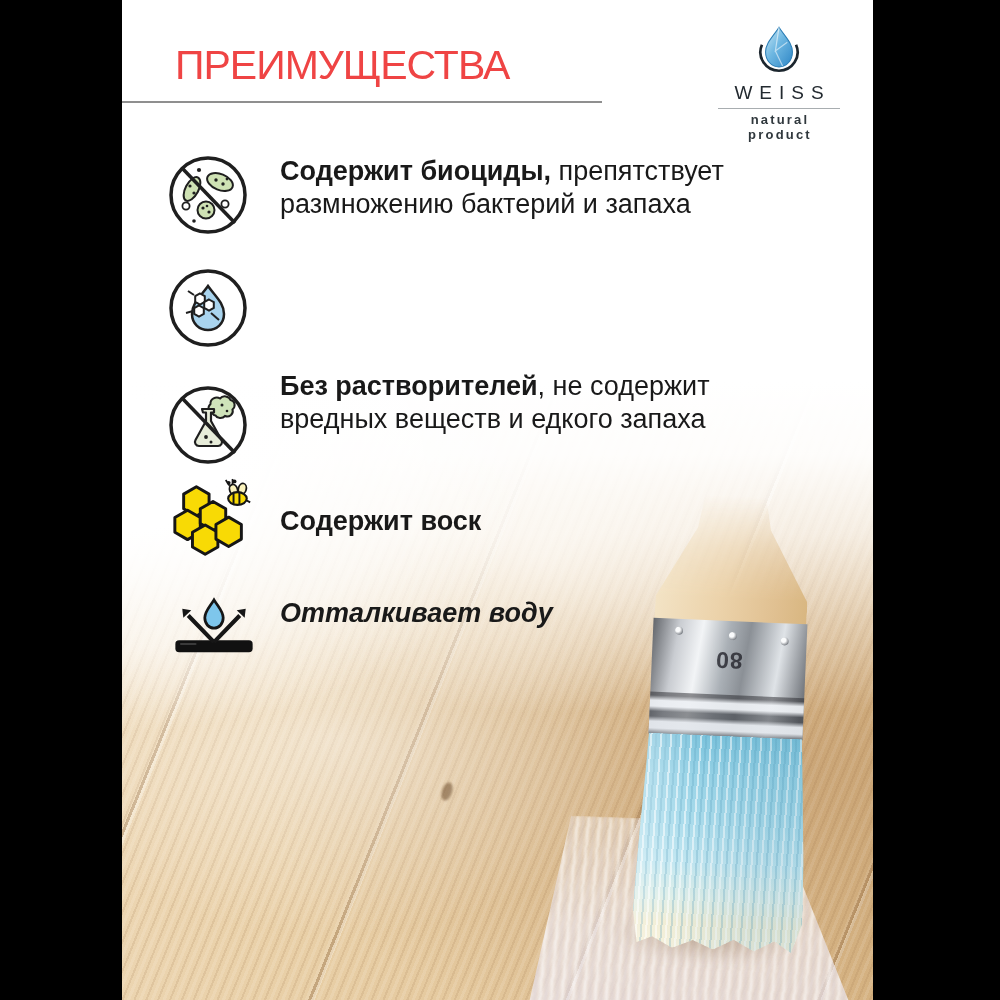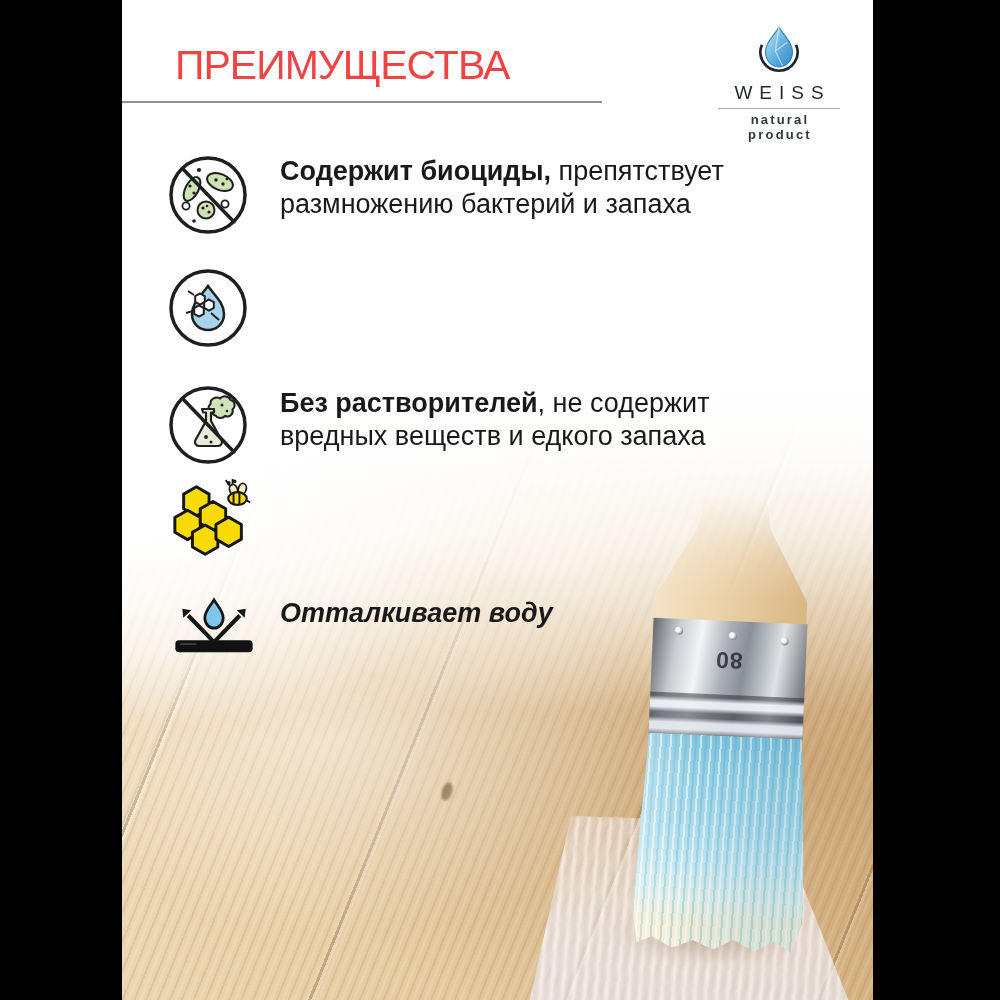--- a/index.html
+++ b/index.html
@@ -67,21 +67,21 @@
   .logo svg{display:block;margin:0 auto;}
   .brand{font-size:19px;font-weight:500;letter-spacing:7px;padding-left:7px;color:#232a30;margin-top:-2px;}
   .logo-rule{height:1px;background:#a8adb0;margin:4px 2px 3px;}
   .tagline{font-size:13px;font-weight:700;letter-spacing:2.2px;padding-left:2px;color:#30383d;}
 
   
   .b-icon{position:absolute;}
   .i1{left:44px;top:153px;} .i2{left:44px;top:266px;} .i3{left:44px;top:383px;}
   .i4{left:42px;top:477px;} .i5{left:46px;top:585px;}
   .b-text{position:absolute;left:158px;width:486px;font-size:27px;line-height:33px;color:#191919;}
-  .t1{top:155px;} .t2{top:264px;} .t3{top:387px;} .t4{top:505px;} .t5{top:597px;font-style:italic;}
+  .t1{top:155px;} .t2{top:264px;} .t3{top:370px;} .t4{top:505px;} .t5{top:597px;font-style:italic;}
   .b-text b{font-weight:700;}
 </style>
 </head>
 <body>
 
 <div class="canvas">
   <div class="side-bar left"></div>
   <div class="side-bar right"></div>
 
   <div class="content">
@@ -196,20 +196,21 @@
         <ellipse cx="66" cy="6" rx="2" ry="2" fill="#161616"></ellipse>
         <ellipse cx="72" cy="4.5" rx="2" ry="2" fill="#161616"></ellipse>
         <ellipse cx="71" cy="13" rx="4" ry="5.5" transform="rotate(-18 71 13)" fill="#fbf3bd" stroke="#161616" stroke-width="1.8"></ellipse>
         <ellipse cx="80" cy="12" rx="4" ry="5.5" transform="rotate(14 80 12)" fill="#fbf3bd" stroke="#161616" stroke-width="1.8"></ellipse>
         <ellipse cx="75" cy="22" rx="9.5" ry="6.5" fill="#f8da05" stroke="#161616" stroke-width="2.2"></ellipse>
         <line x1="71" y1="16.5" x2="71" y2="27.5" stroke="#161616" stroke-width="2"></line>
         <line x1="77" y1="16" x2="77" y2="28" stroke="#161616" stroke-width="2"></line>
         <line x1="84.5" y1="24" x2="88" y2="26" stroke="#161616" stroke-width="2"></line>
       </g>
     </svg>
+    <div class="b-text t4"><b>Содержит воск</b><span></span></div>
 
     <svg class="b-icon i5" width="92" height="72" viewBox="0 0 100 78">
       <rect x="8" y="60" width="84" height="13" rx="4" fill="#111111"></rect>
       <rect x="13" y="63" width="18" height="2" rx="1" fill="#3a3a3a"></rect>
       <path d="M50 62 L22 33 M50 62 L78 33" fill="none" stroke="#161616" stroke-width="4.5"></path>
       <polygon points="16.5,27.2 26.3,28.9 17.7,37.1" fill="#161616" transform="translate(-1,-1.5)"></polygon>
       <polygon points="83.5,27.2 73.7,28.9 82.3,37.1" fill="#161616" transform="translate(1,-1.5)"></polygon>
       <path d="M50 16 C54.5 23.5 60 28.5 60 35.5 C60 42 55.5 46.8 50 46.8 C44.5 46.8 40 42 40 35.5 C40 28.5 45.5 23.5 50 16 Z" fill="#7ec6ec" stroke="#161616" stroke-width="3"></path>
     </svg>
     <div class="b-text t5"><b>Отталкивает воду</b><span></span></div>

